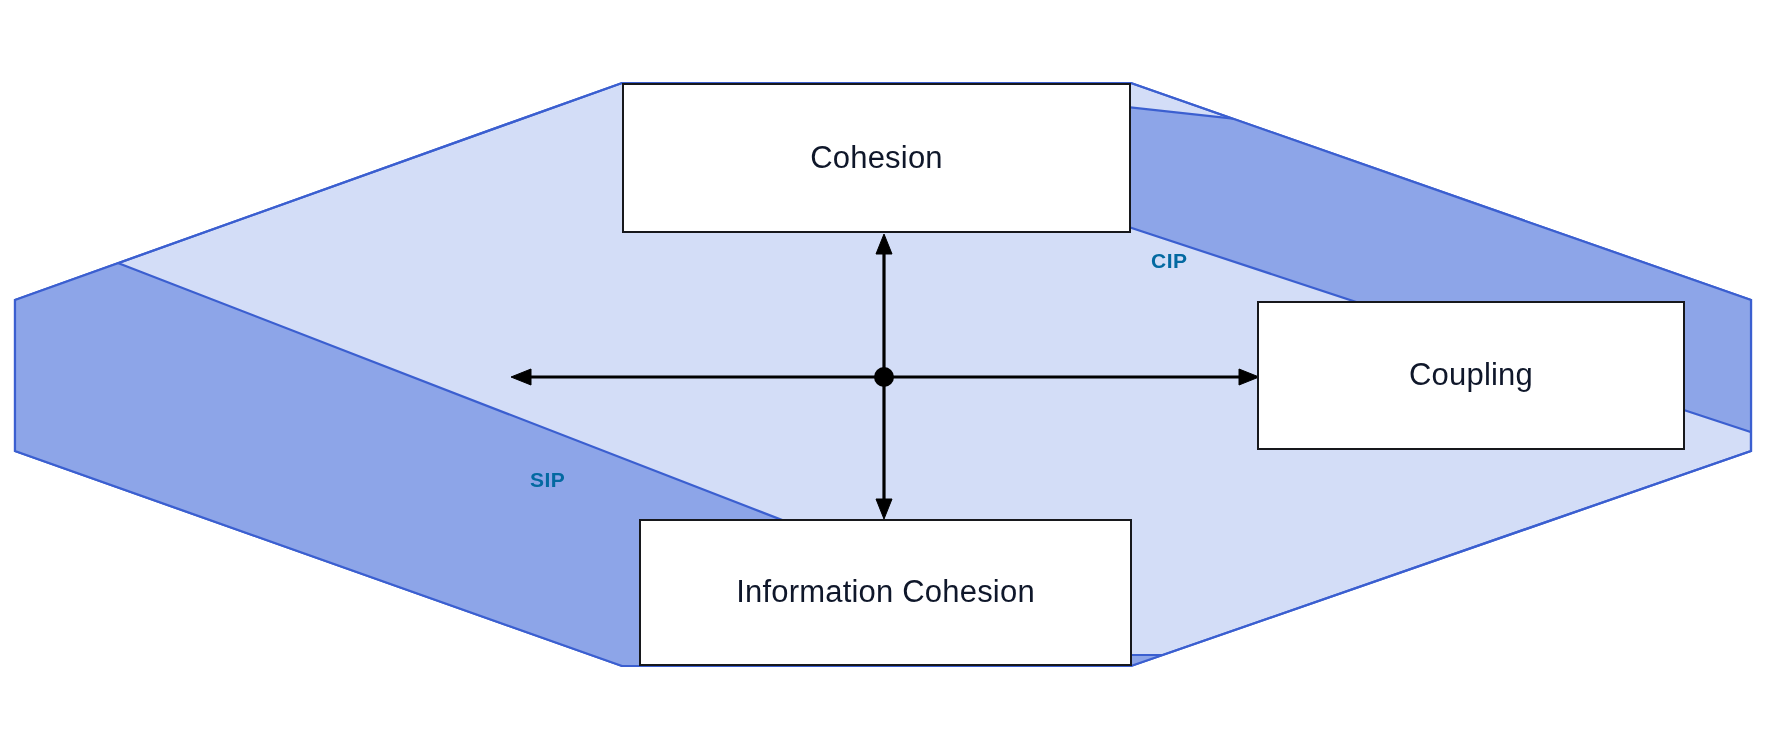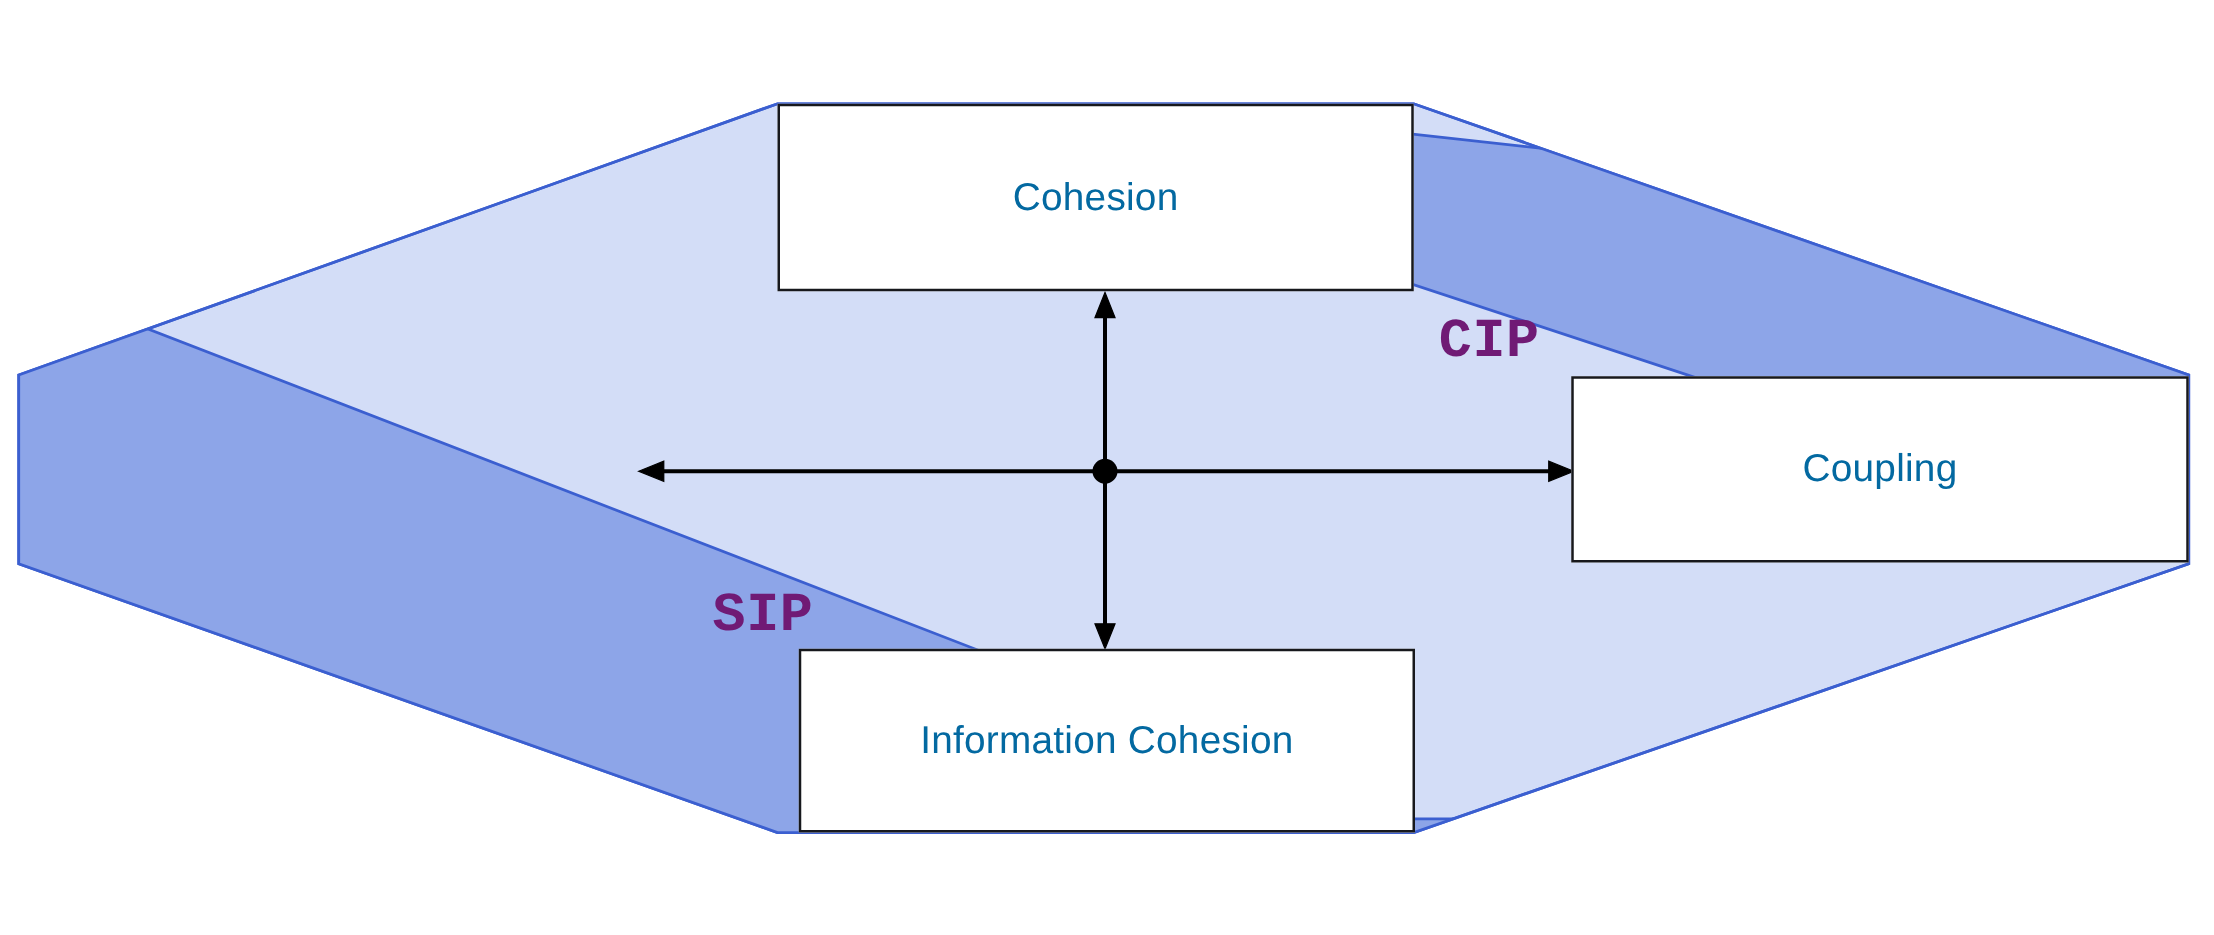--- a/index.html
+++ b/index.html
@@ -27,44 +27,44 @@
     height: 748px;
   }
   .node-box {
     position: absolute;
     box-sizing: border-box;
     background: #ffffff;
     border: 2px solid #17181c;
     display: flex;
     align-items: center;
     justify-content: center;
-    color: #0369a1;
+    color: #0f172a;
     font-size: 31px;
     font-family: "Liberation Sans", sans-serif;
     font-weight: 400;
     letter-spacing: 0.2px;
     line-height: 1.1;
     text-align: center;
   }
   #box-cohesion   { left: 622px;  top: 83px;  width: 509px; height: 150px; }
   #box-observability { left: 15px;  top: 302px; width: 495px; height: 149px; }
-  #box-coupling   { left: 1257px; top: 301px; width: 494px; height: 149px; }
+  #box-coupling   { left: 1257px; top: 301px; width: 428px; height: 149px; }
   #box-infohygiene{ left: 639px;  top: 519px; width: 493px; height: 147px; }
 
   .axis-label {
     position: absolute;
-    font-family: Liberation Mono, monospace;
+    font-family: Liberation Sans, sans-serif;
     font-weight: bold;
-    font-size: 44px;
-    color: #701a75;
+    font-size: 21px;
+    color: #0369a1;
     letter-spacing: 0.5px;
     white-space: nowrap;
   }
   #label-cip { left: 1151px; top: 249px; }
-  #label-sip { left: 530px;  top: 468px; margin-left: 40px; }
+  #label-sip { left: 530px;  top: 468px; }
 </style>
 </head>
 <body>
 
 <div id="canvas">
 
   <svg id="bands" viewBox="0 0 1771 748" width="1771" height="748" xmlns="http://www.w3.org/2000/svg" aria-hidden="true">
 
     <polygon points="15,300 622,83 1131,83 1751,300 1751,451 1131,666 622,666 15,451" fill="#d3ddf7" stroke="#3b5fd0" stroke-width="2.2" stroke-linejoin="miter"></polygon>
 

